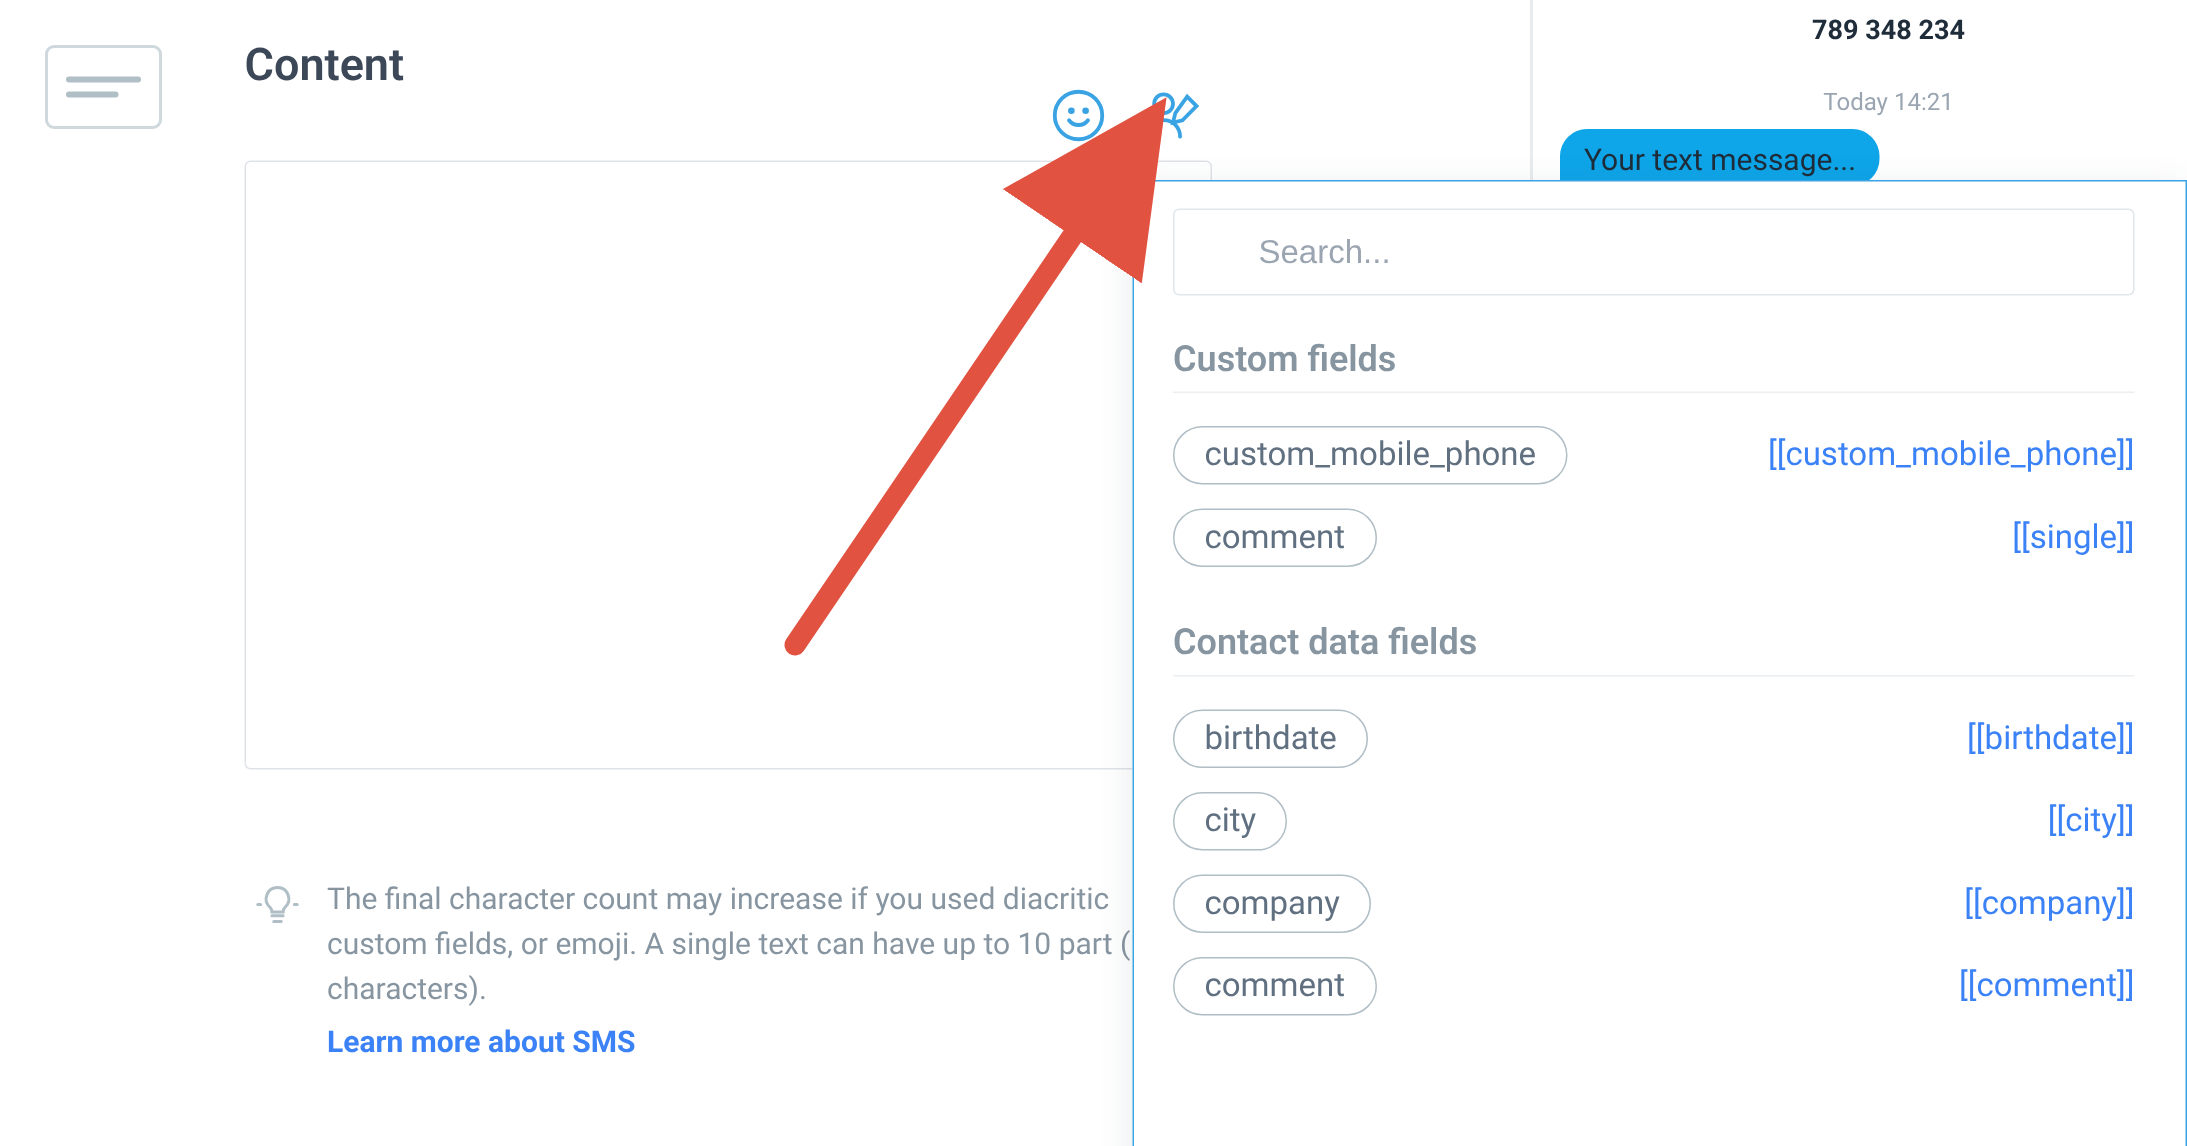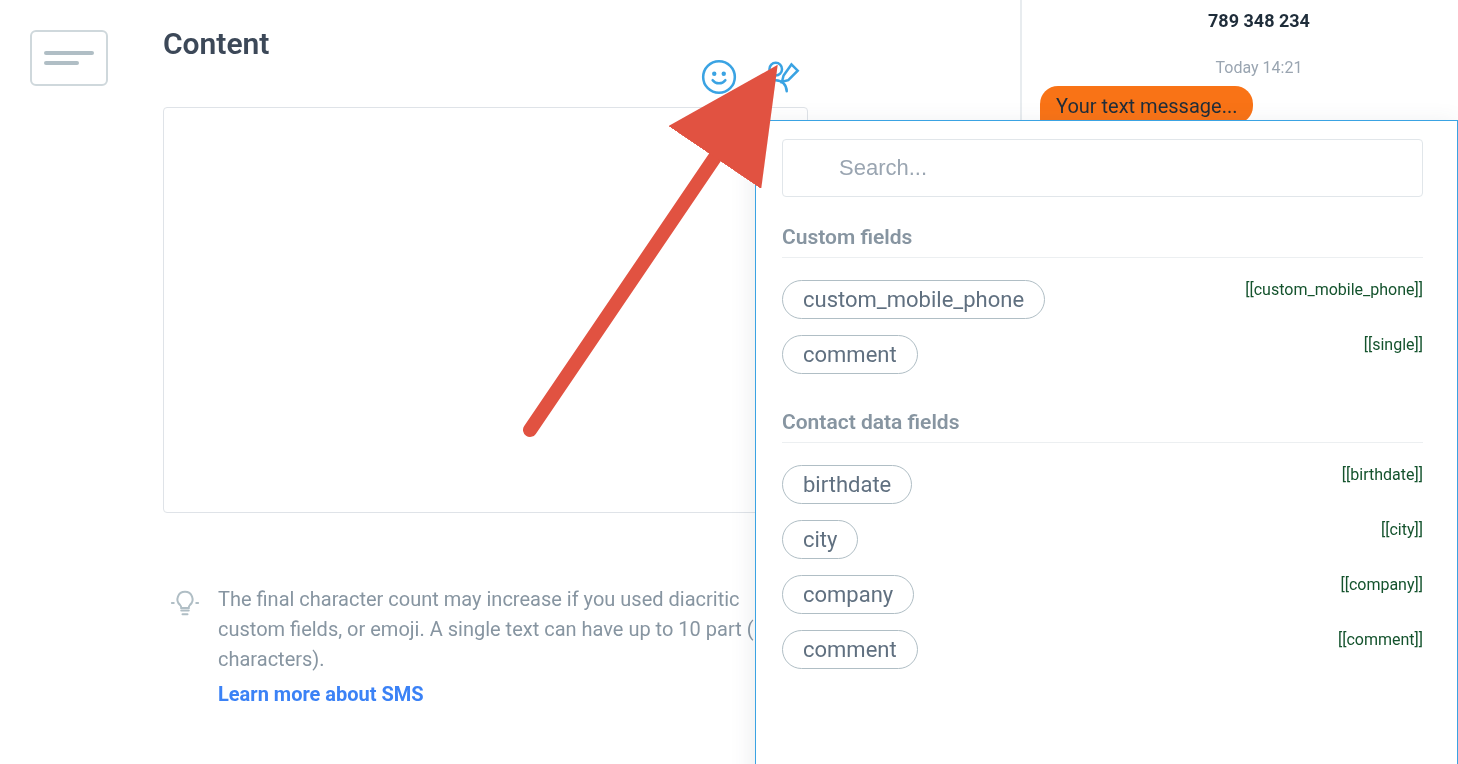--- a/index.html
+++ b/index.html
@@ -103,21 +103,21 @@
   .phone-time {
     position: absolute;
     left: 50%; transform: translateX(-50%);
     top: 58px;
     font-size: 16px;
     color: #9aa5b1;
   }
   .phone-bubble {
     position: absolute;
     left: 18px; top: 86px;
-    background: #f97316;
+    background: #0ea5e9;
     border-radius: 18px 18px 18px 4px;
     padding: 8px 16px 6px 16px;
     font-size: 20px;
     color: #1f2d3a;
     max-width: 240px;
     overflow: hidden;
     white-space: nowrap;
   }
 
   
@@ -140,46 +140,47 @@
   .search-wrap input {
     border: none; outline: none;
     width: 100%;
     font-size: 22px;
     color: #3c4858;
     background: transparent;
   }
   .search-wrap input::placeholder { color: #9aa5b1; }
 
   .group-label {
-    font-size: 21px;
+    font-size: 24px;
     font-weight: 600;
     color: #8795a1;
     padding: 10px 0 8px 0;
     border-bottom: 1px solid #eceff1;
     margin-bottom: 14px;
   }
 
   .field-row {
     display: flex;
     justify-content: space-between;
+    align-items: center;
     padding: 8px 0;
   }
   .field-pill {
     border: 1.5px solid #b0bec5;
     border-radius: 999px;
     padding: 6px 20px;
     font-size: 22px;
     color: #607080;
     background: #ffffff;
     cursor: pointer;
     white-space: nowrap;
   }
   .field-token {
-    font-size: 16px;
-    color: #14532d;
+    font-size: 22px;
+    color: #3b82f6;
   }
   .group2 { margin-top: 18px; }
 
   
   .arrow {
     position: absolute;
     left: 510px; top: 60px;
     pointer-events: none;
   }
 </style>

